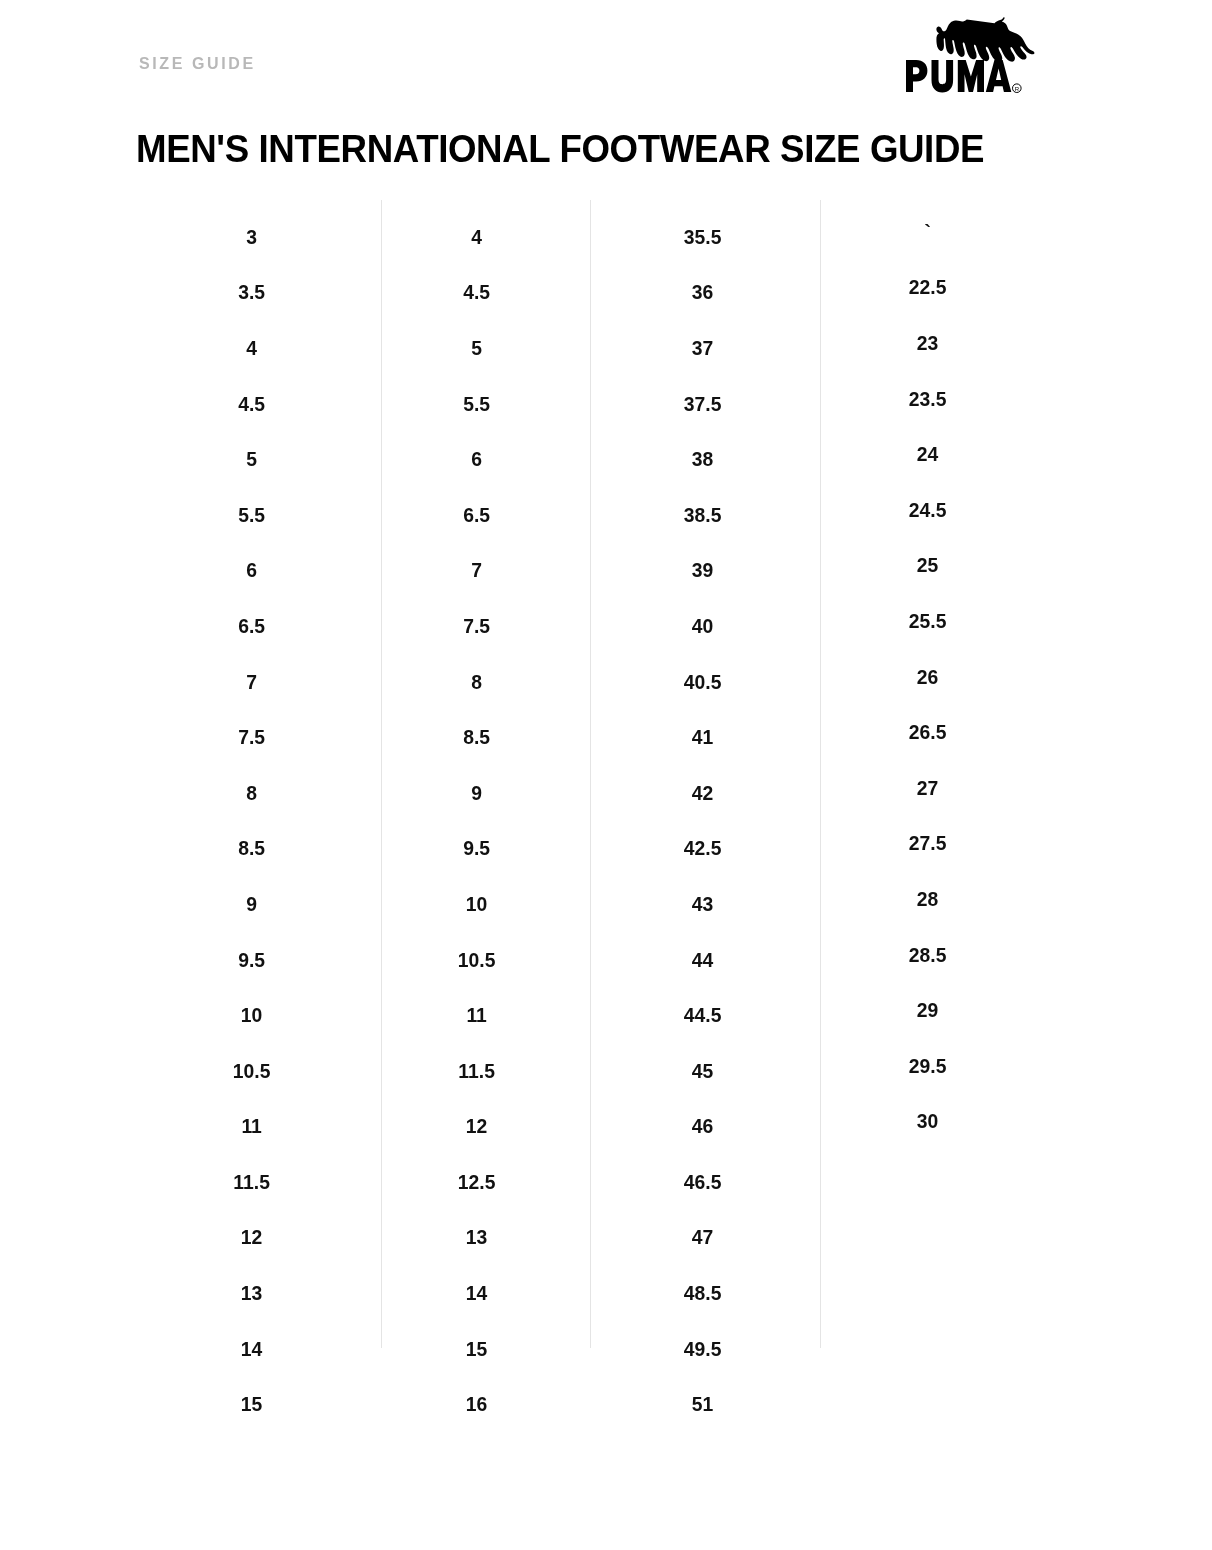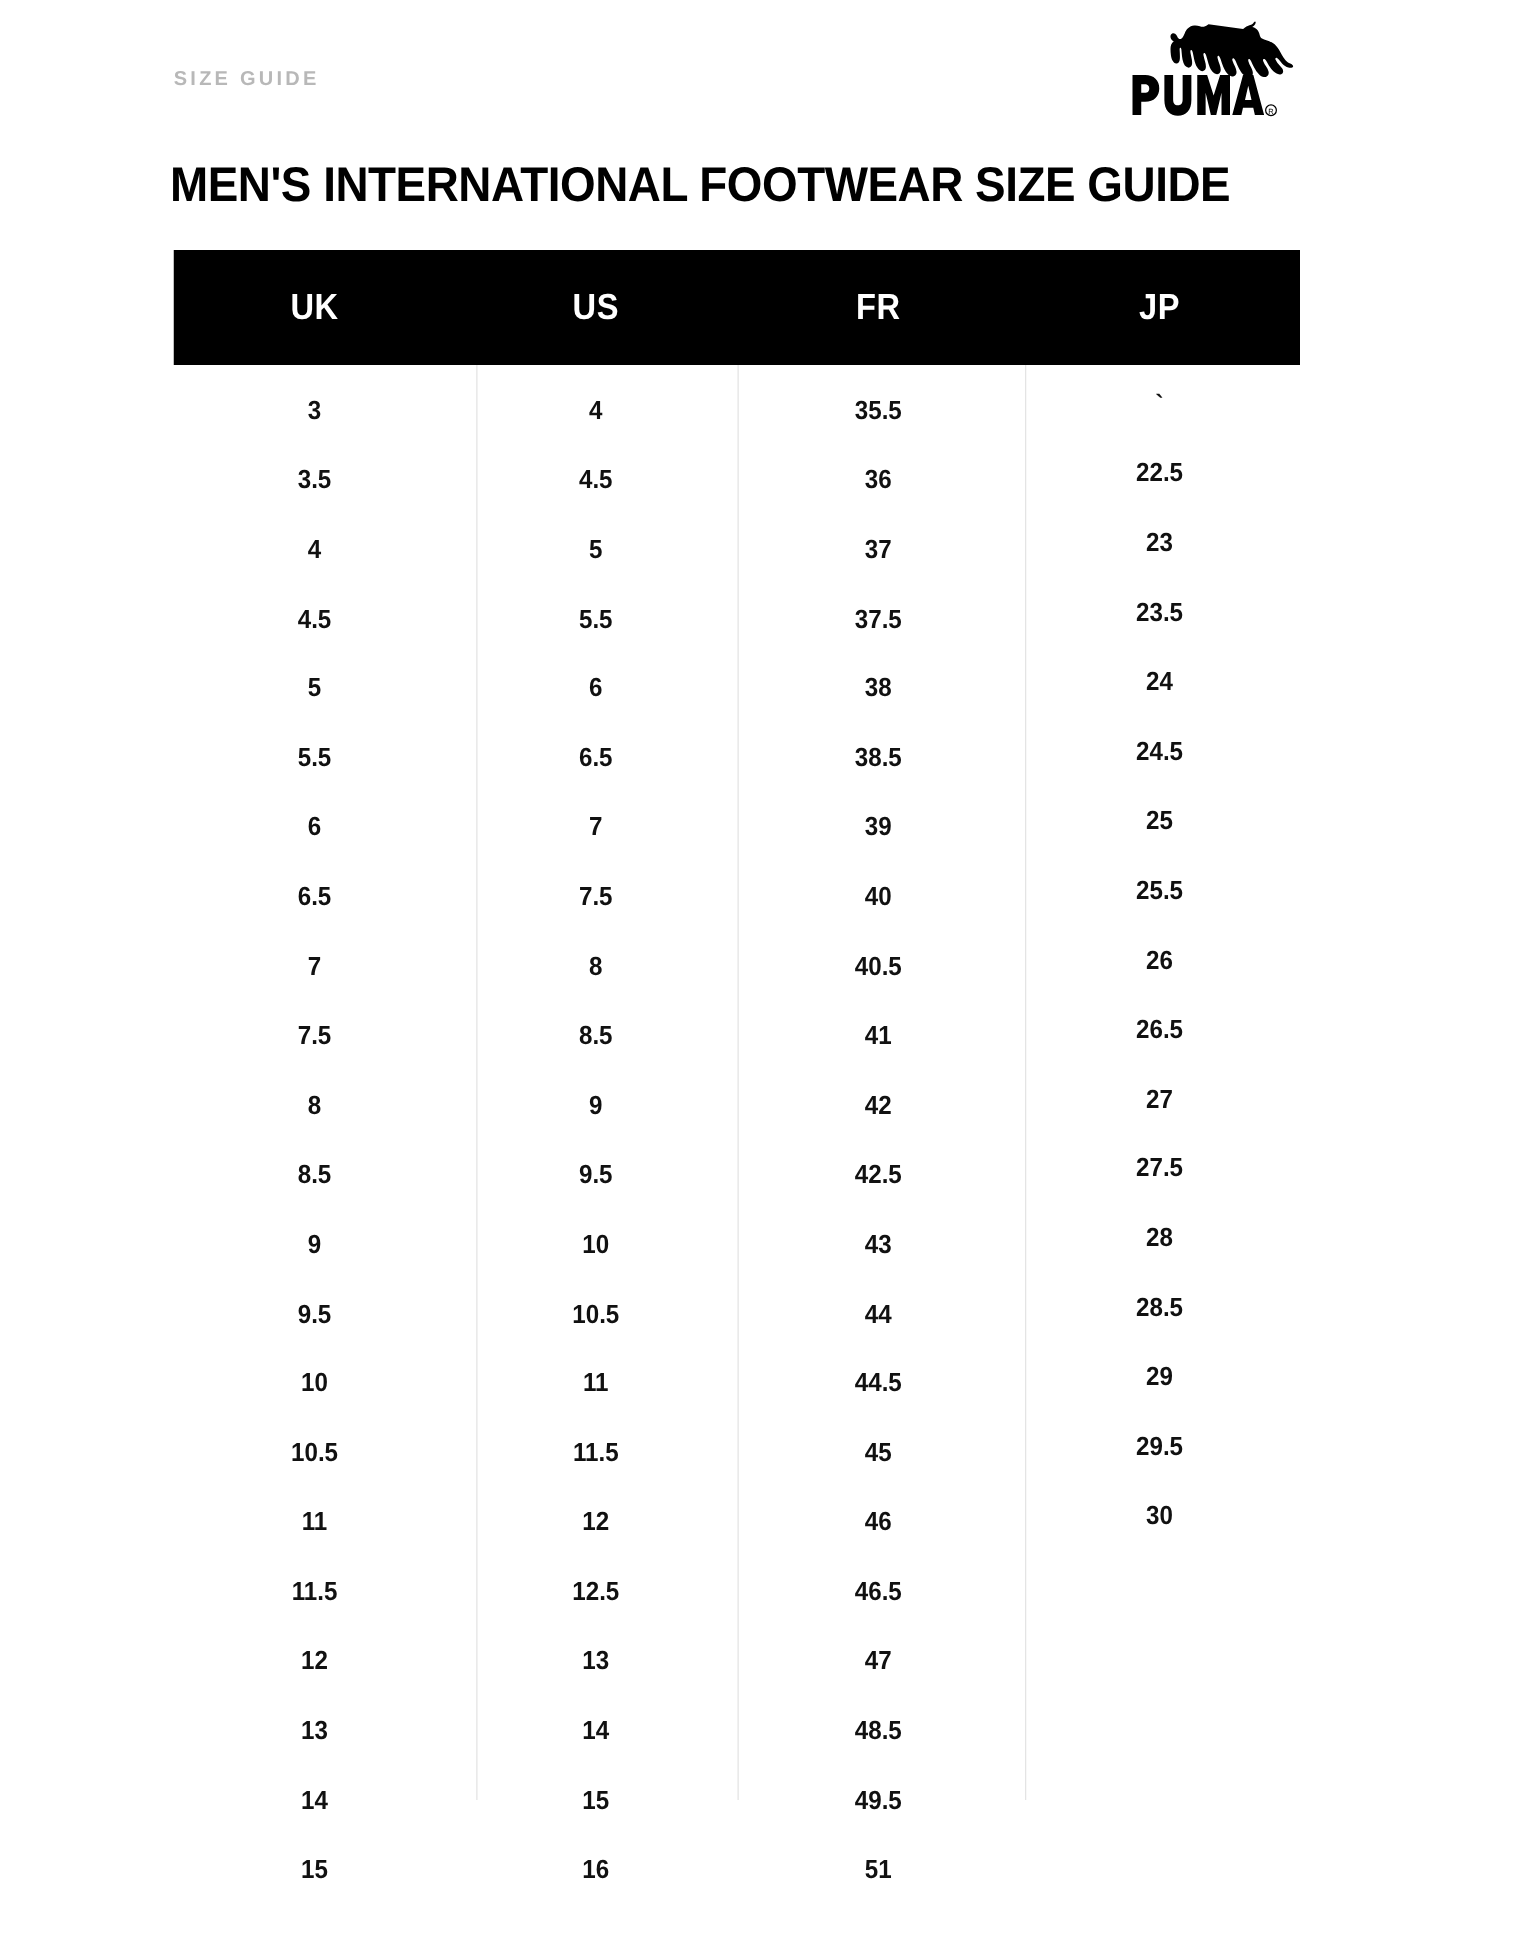--- a/index.html
+++ b/index.html
@@ -144,26 +144,20 @@
       </g>
     </svg>
   </div>
 
   <div class="eyebrow">SIZE GUIDE</div>
 
   <h1 class="page-title">MEN'S INTERNATIONAL FOOTWEAR SIZE GUIDE</h1>
 
   <div class="table-wrap">
 
-    <div class="thead">
-      <div class="th">UK</div>
-      <div class="th">US</div>
-      <div class="th">FR</div>
-      <div class="th">JP</div>
-    </div>
 
     <div class="tbody">
       <div class="divider d1"></div>
       <div class="divider d2"></div>
       <div class="divider d3"></div>
       <div id="rows-container">
           <div class="tr">
             <div class="td col-uk">3</div>
             <div class="td col-us">4</div>
             <div class="td col-fr">35.5</div>

